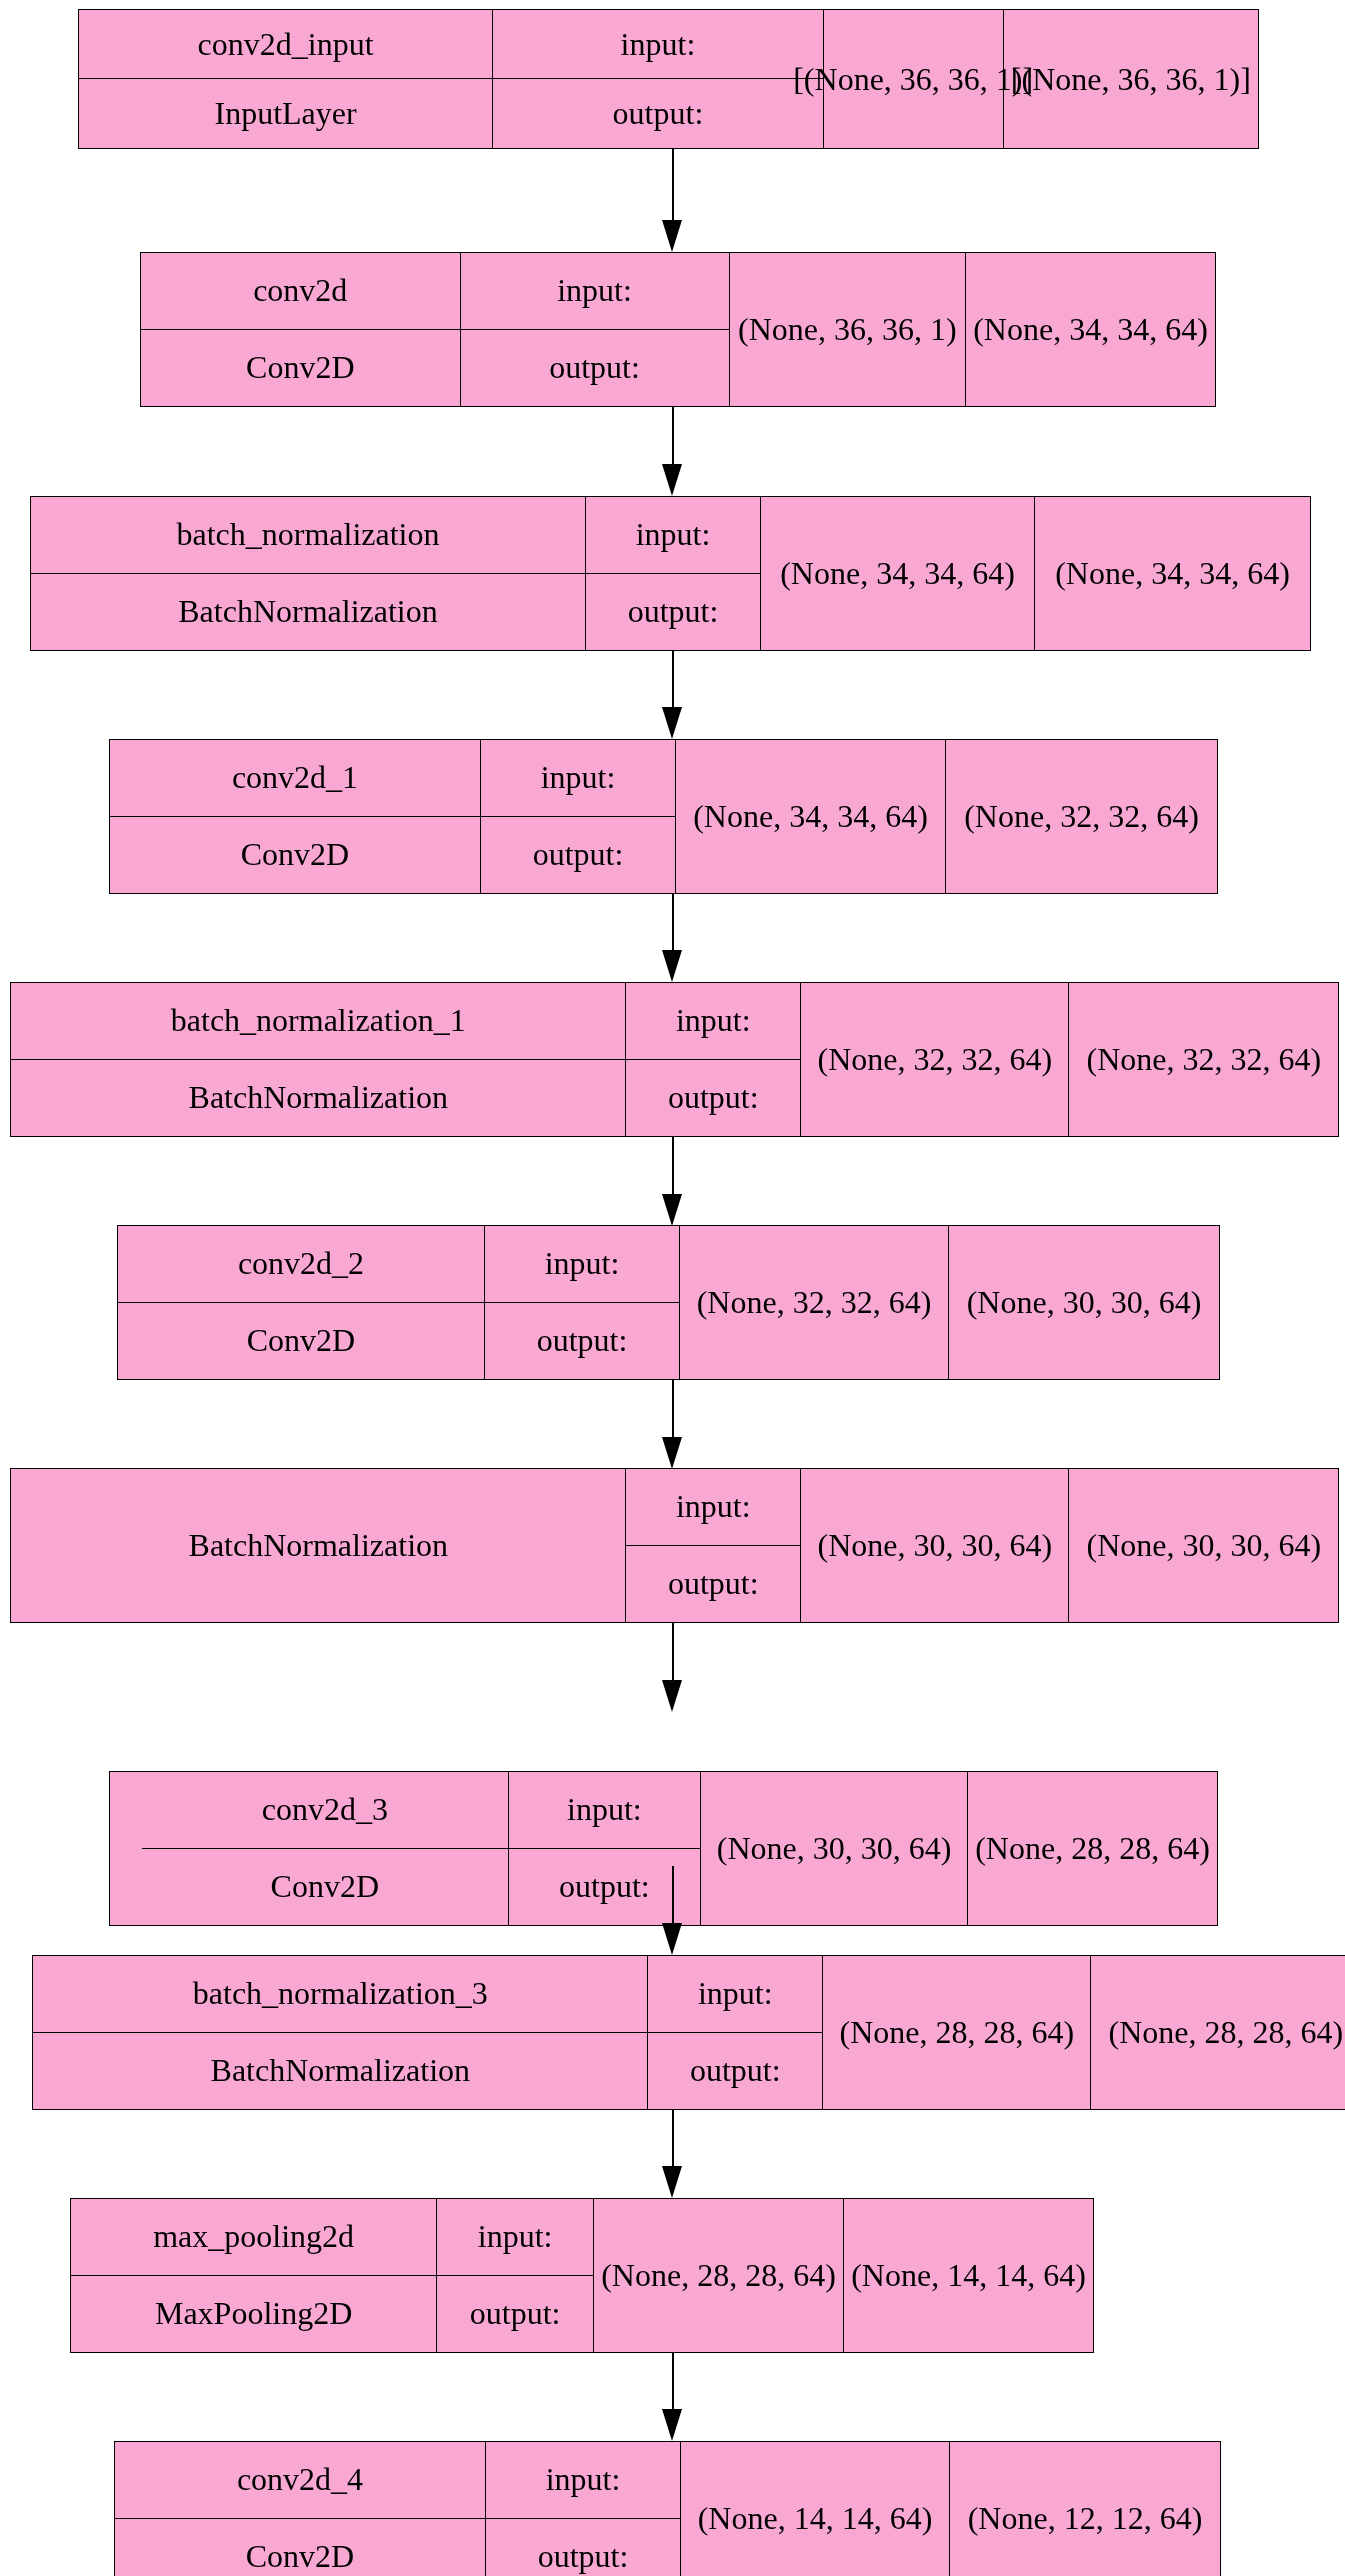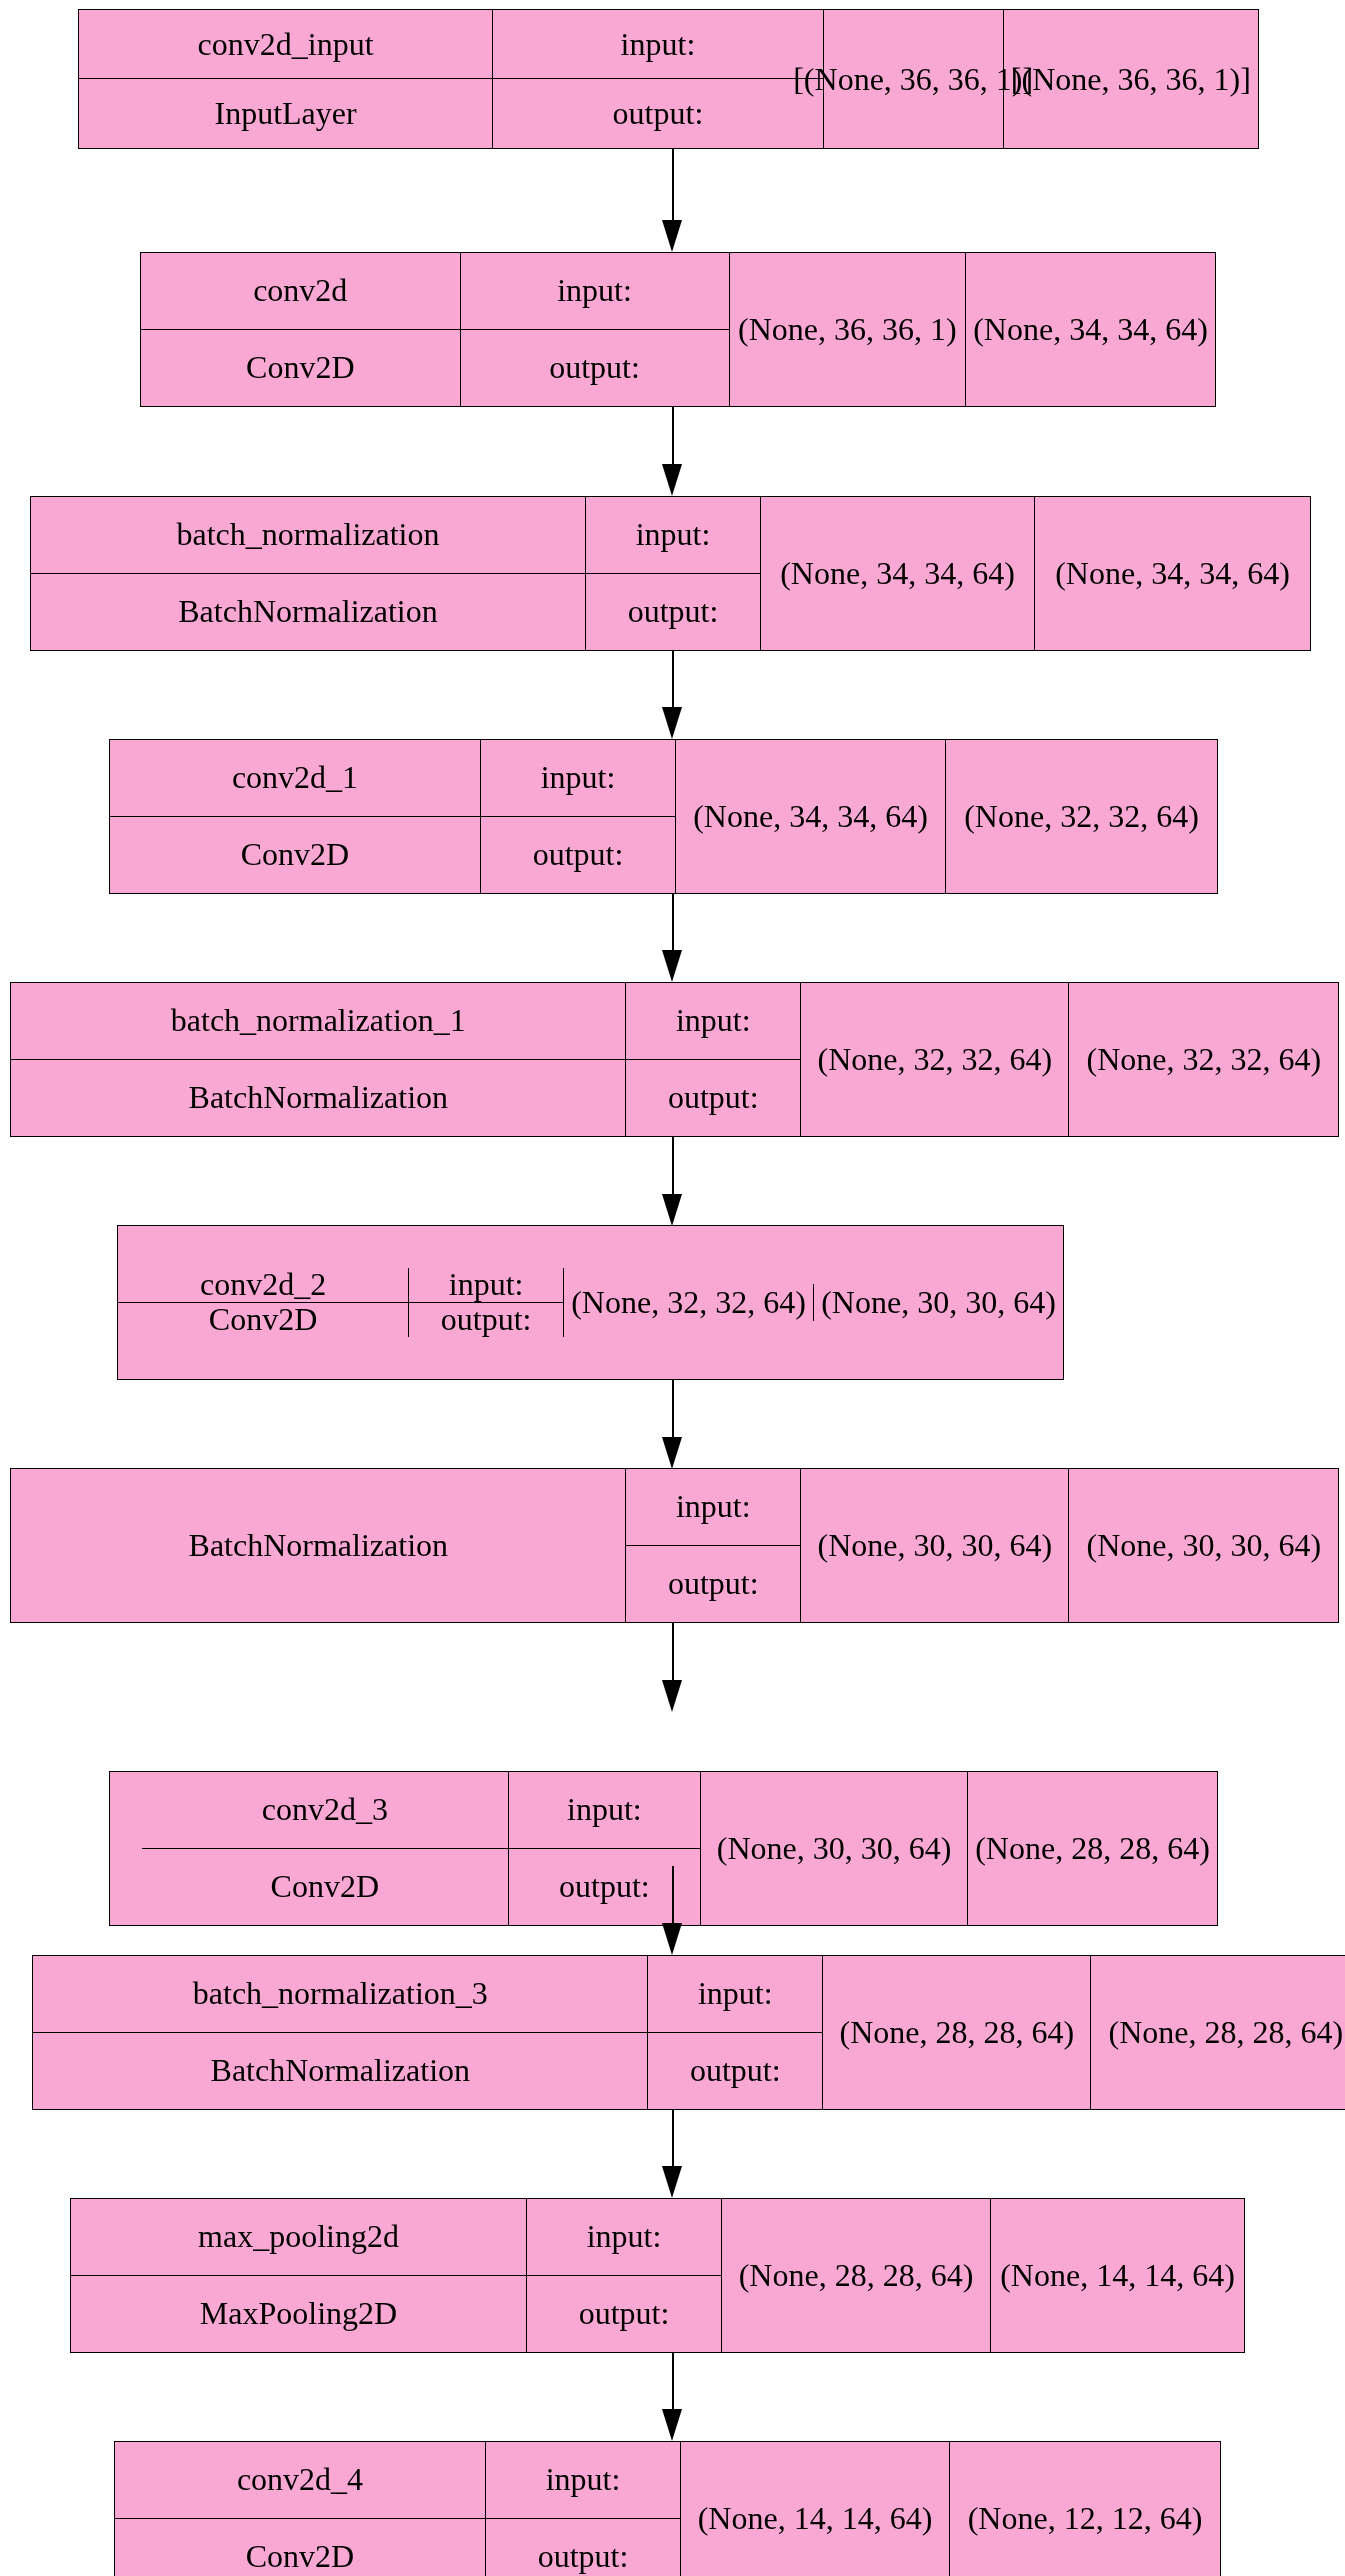--- a/index.html
+++ b/index.html
@@ -151,21 +151,21 @@
         <div class="cell top">input:</div>
         <div class="cell">output:</div>
       </div>
       <div class="col shape" style="width: 268px;">
         <div class="shapecell">(None, 32, 32, 64)</div>
       </div>
       <div class="col shape last" style="flex: 1 1 auto;">
         <div class="shapecell">(None, 32, 32, 64)</div>
       </div>
     </div>
-    <div class="node" style="left: 117px; top: 1225px; width: 947px; height: 155px; align-items: center;">
+    <div class="node" style="left: 117px; top: 1225px; width: 1103px; height: 155px;">
       <div class="col" style="width: 367px;">
         <div class="cell top">conv2d_2</div>
         <div class="cell">Conv2D</div>
       </div>
       <div class="col" style="width: 195px;">
         <div class="cell top">input:</div>
         <div class="cell">output:</div>
       </div>
       <div class="col shape" style="width: 269px;">
         <div class="shapecell">(None, 32, 32, 64)</div>
@@ -214,21 +214,21 @@
         <div class="cell top">input:</div>
         <div class="cell">output:</div>
       </div>
       <div class="col shape" style="width: 268px;">
         <div class="shapecell">(None, 28, 28, 64)</div>
       </div>
       <div class="col shape last" style="flex: 1 1 auto;">
         <div class="shapecell">(None, 28, 28, 64)</div>
       </div>
     </div>
-    <div class="node" style="left: 70px; top: 2198px; width: 1175px; height: 155px;">
+    <div class="node" style="left: 70px; top: 2198px; width: 1024px; height: 155px;">
       <div class="col" style="width: 456px;">
         <div class="cell top">max_pooling2d</div>
         <div class="cell">MaxPooling2D</div>
       </div>
       <div class="col" style="width: 195px;">
         <div class="cell top">input:</div>
         <div class="cell">output:</div>
       </div>
       <div class="col shape" style="width: 269px;">
         <div class="shapecell">(None, 28, 28, 64)</div>

